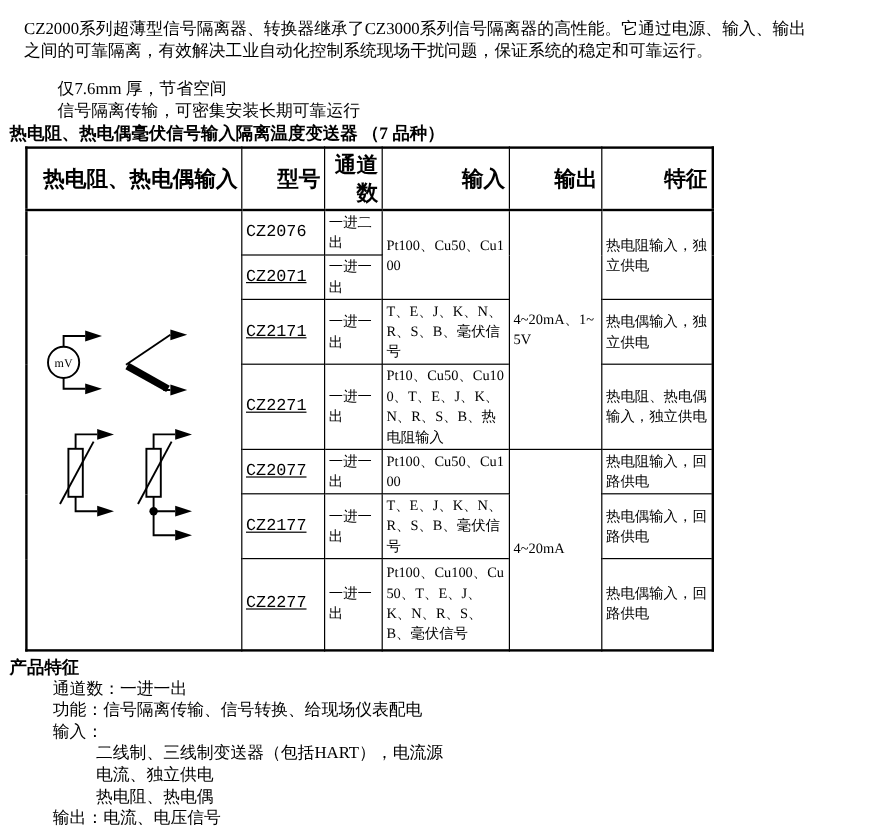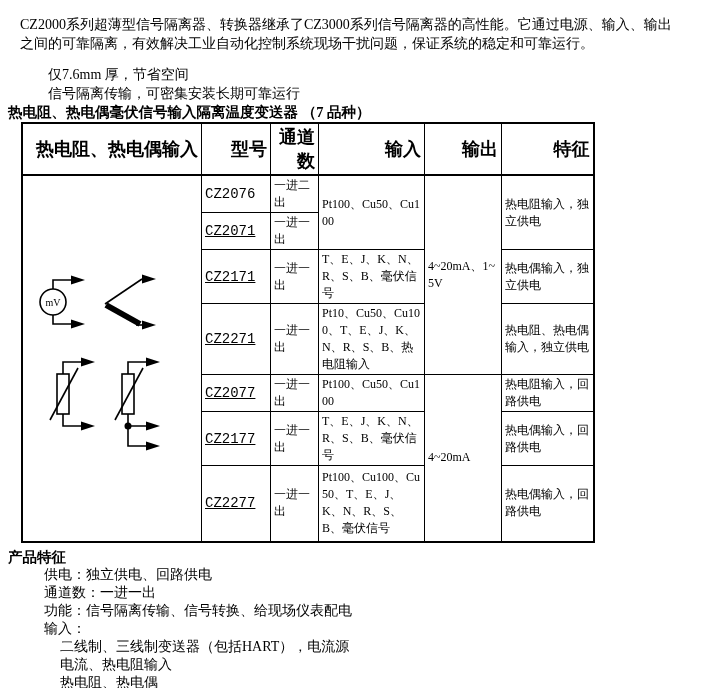--- a/index.html
+++ b/index.html
@@ -18,21 +18,21 @@
              border-bottom-width:2px;}
   tr.r1{height:36px;} tr.r2{height:36px;} tr.r3{height:52px;} tr.r4{height:64px;}
   tr.r5{height:36px;} tr.r6{height:54px;} tr.r7{height:76px;}
   td.model{font-size:14px;font-family:Liberation Mono, monospace;}
   td.model.u{text-decoration:underline;margin-left:28px;}
   td.chan,td.inp,td.outp,td.feat{line-height:17px;}
   td.diagcell{vertical-align:middle;text-align:right;padding:0;margin-top:37px;}
   .pf-title{font-weight:bold;line-height:18px;font-size:14.5px;margin-top:5px;}
   .pf-line{line-height:18px;}
   .lv1{margin-left:36px;}
-  .lv2{margin-left:52px;}
+  .lv2{margin-left:72px;}
   svg .wire{stroke:#000;stroke-width:1.6;fill:none;}
   svg .thick{stroke:#000;stroke-width:6;fill:none;}
   svg .ah{fill:#000;stroke:none;}
   svg .body{fill:#fff;stroke:#000;stroke-width:1.6;}
 </style>
 </head>
 <body>
 
 <div class="doc">
 
@@ -139,23 +139,22 @@
         <td class="model u">CZ2277</td>
         <td class="chan">一进一出</td>
         <td class="inp">Pt100、Cu100、Cu50、T、E、J、K、N、R、S、B、毫伏信号</td>
         <td class="feat">热电偶输入，回路供电</td>
       </tr>
     </tbody>
   </table>
 
   <div class="pf-title">产品特征</div>
   <div>
-    <div class="pf-line lv1">供电：独立供电、回路供电</div>
     <div class="pf-line lv1">通道数：一进一出</div>
     <div class="pf-line lv1">功能：信号隔离传输、信号转换、给现场仪表配电</div>
     <div class="pf-line lv1">输入：</div>
     <div class="pf-line lv2">二线制、三线制变送器（包括HART），电流源</div>
-    <div class="pf-line lv2">电流、热电阻输入</div>
+    <div class="pf-line lv2">电流、独立供电</div>
     <div class="pf-line lv2">热电阻、热电偶</div>
     <div class="pf-line lv1">输出：电流、电压信号</div>
   </div>
 
 </div>
 
 </body></html>

